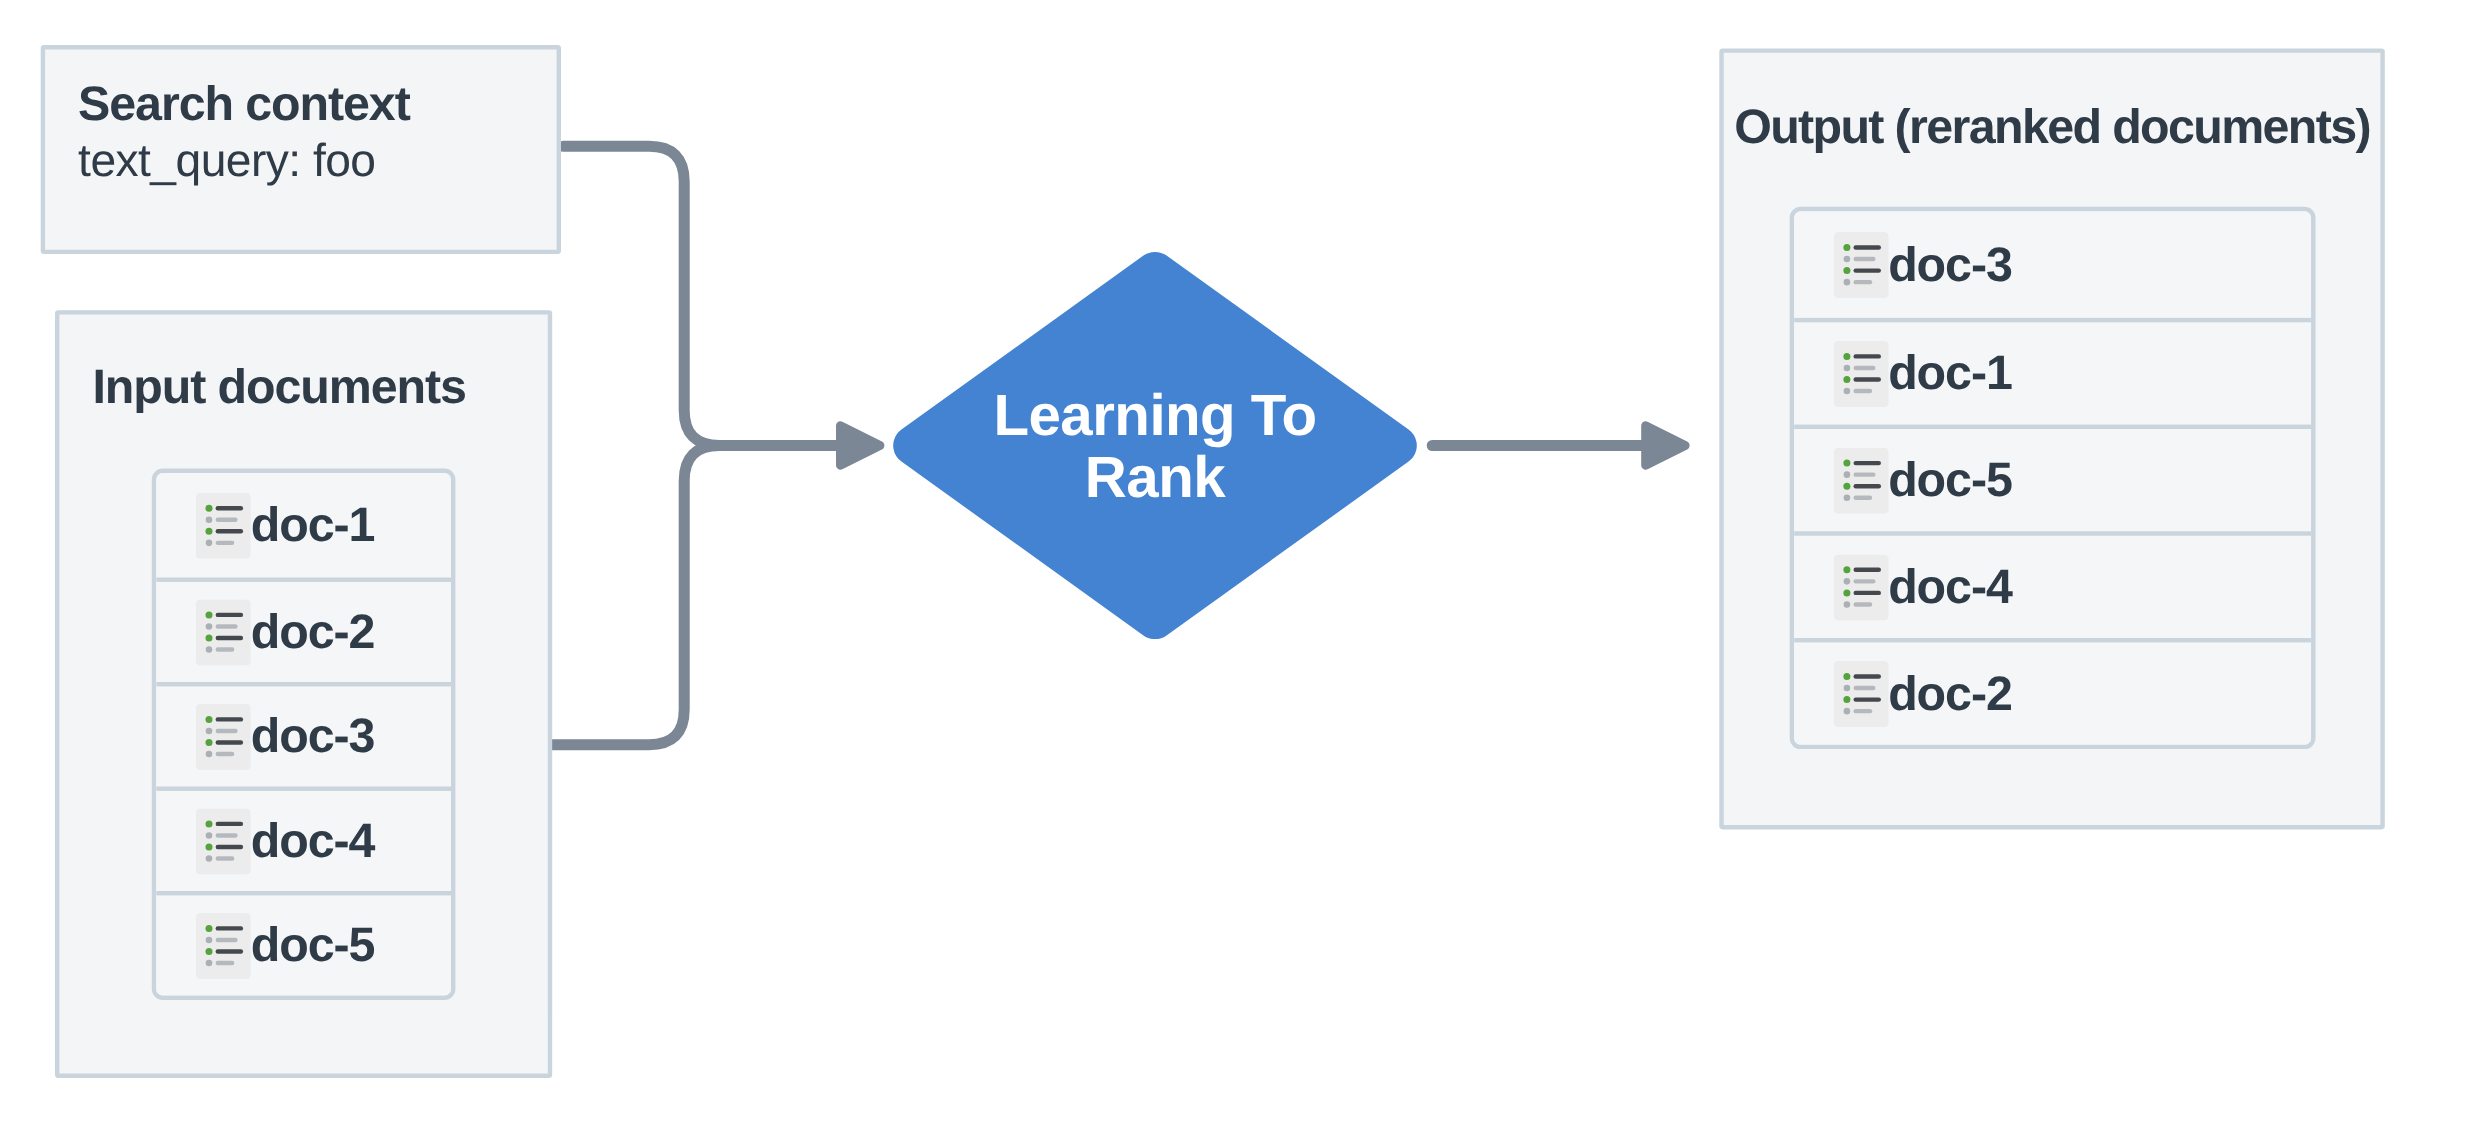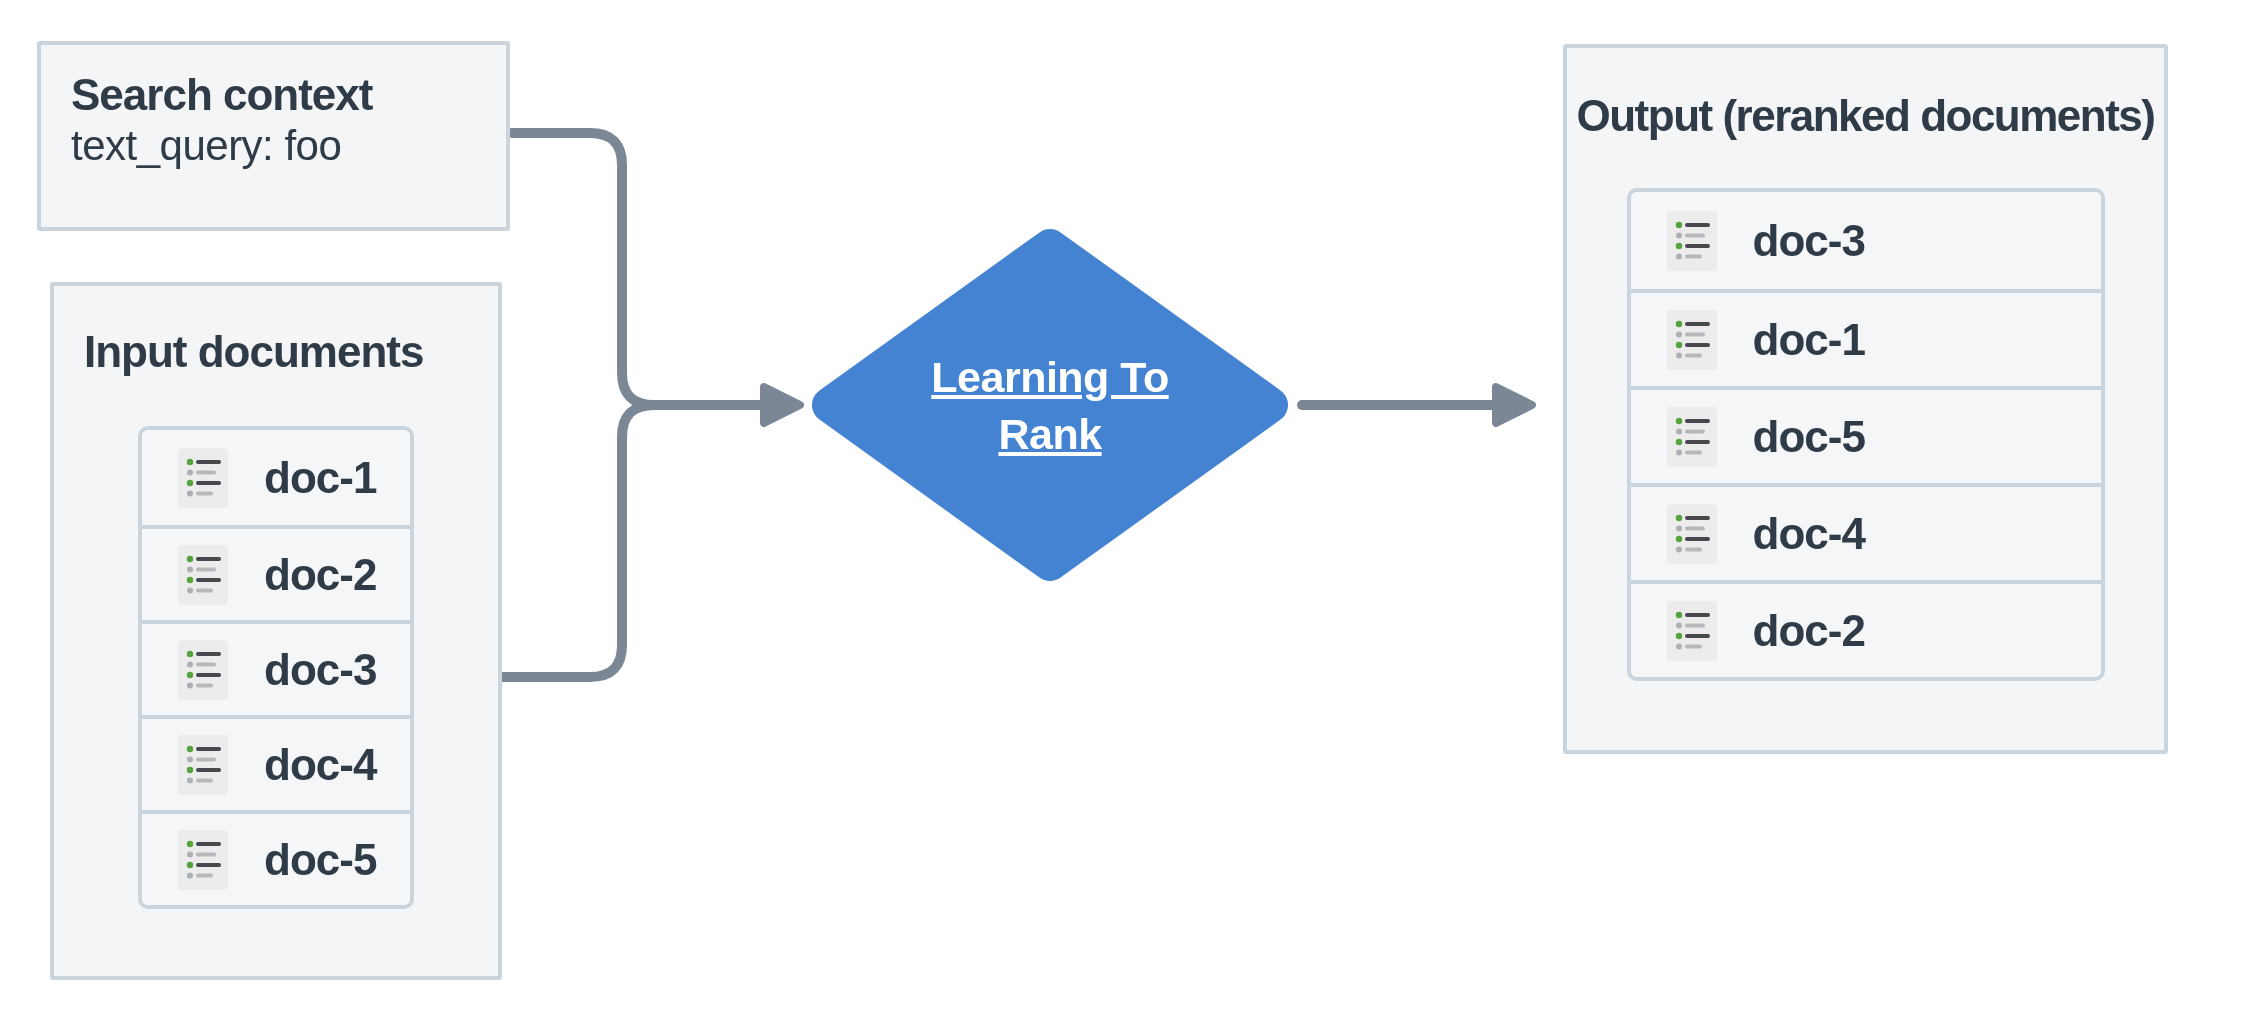--- a/index.html
+++ b/index.html
@@ -53,42 +53,40 @@
     border-radius:10px;
     overflow:hidden;
     background:var(--row-bg);
   }
   #input-box .doc-list{width:276px;margin-top:48px;}
   #output-box .doc-list{width:478px;}
   .doc-row{
     display:flex;align-items:center;
     height:95px;
     padding-left:36px;
-    gap:36px;
     background:var(--row-bg);
   }
   #output-box .doc-row{height:97px;}
   .doc-row + .doc-row{border-top:4px solid var(--box-border);}
   .doc-icon{flex:0 0 auto;display:block;}
   .doc-label{
     font-size:44px;font-weight:700;letter-spacing:-1px;color:var(--text);
   }
 
   #diagram-canvas{position:absolute;left:0;top:0;width:2256px;height:1034px;}
   #diagram-canvas path{stroke:var(--connector);stroke-width:10;fill:none;stroke-linecap:round;}
   #diagram-canvas .arrowhead{fill:var(--connector);stroke:var(--connector);stroke-width:8;stroke-linejoin:round;}
   #diamond-shape{fill:var(--diamond-fill);stroke:var(--diamond-fill);stroke-width:36;stroke-linejoin:round;}
 
   #diamond-label{
     position:absolute;left:850px;top:346px;width:400px;height:120px;
     display:flex;flex-direction:column;align-items:center;justify-content:center;
     color:var(--diamond-text);
-    font-size:43px;font-weight:700;letter-spacing:-0.5px;line-height:57px;
+    font-size:53px;font-weight:700;letter-spacing:-0.5px;line-height:57px;
     text-align:center;
-    text-decoration:underline;
   }
 </style>
 </head>
 <body>
 
 <svg id="diagram-canvas" width="2256" height="1034" viewBox="0 0 2256 1034" xmlns="http://www.w3.org/2000/svg">
   <path d="M512 133 H590 Q622 133 622 165 V373 Q622 405 654 405 H760"></path>
   <path d="M502 677 H590 Q622 677 622 645 V437 Q622 405 654 405"></path>
   <polygon class="arrowhead" points="764,387 800,405 764,423"></polygon>
   <path d="M1302 405 H1492"></path>

